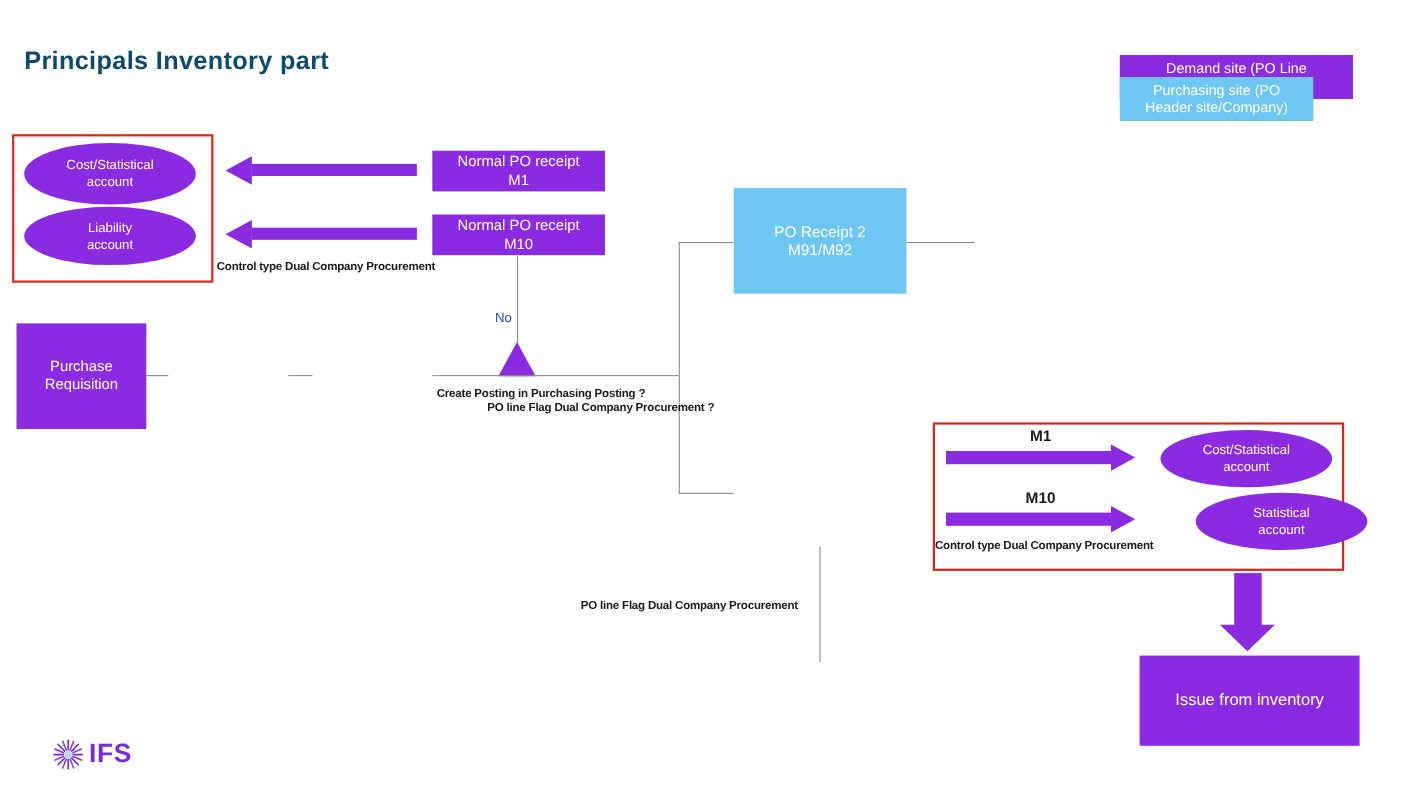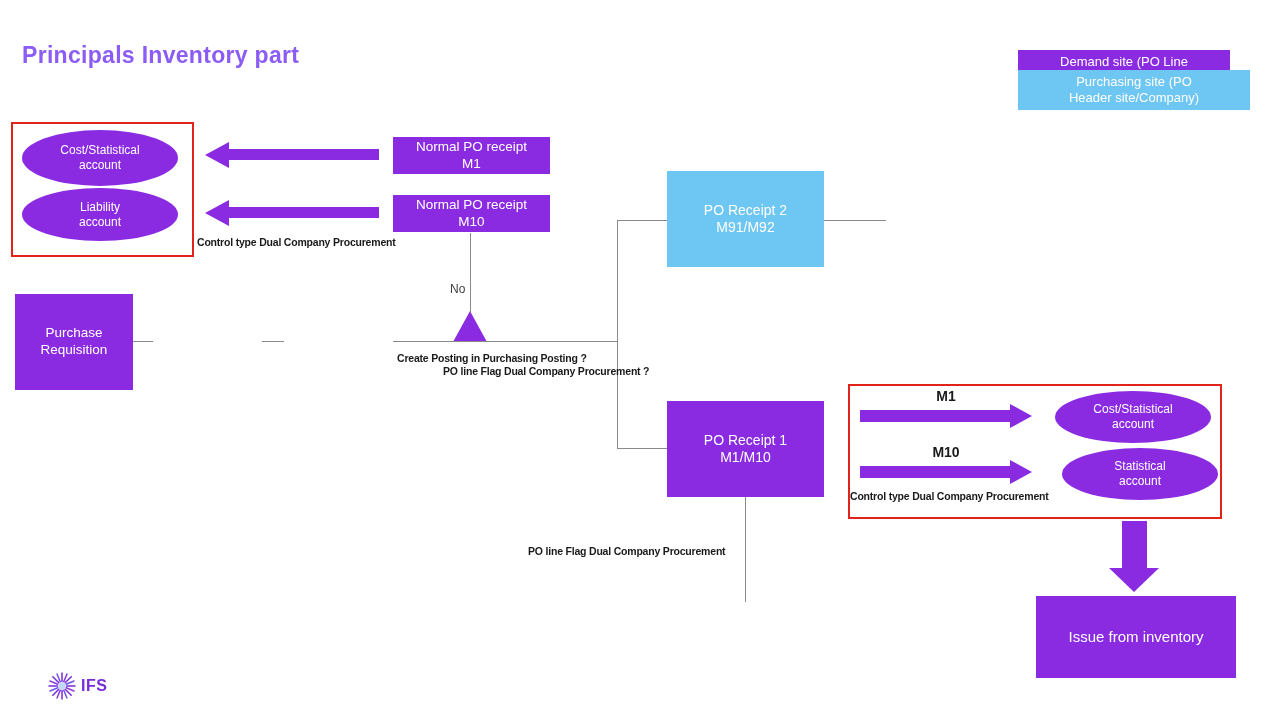--- a/index.html
+++ b/index.html
@@ -16,21 +16,21 @@
   .ellipse { border-radius:50%; font-size:12px; }
   .hline { position:absolute; height:1px; background:#8a8a8a; }
   .vline { position:absolute; width:1px;  background:#8a8a8a; }
   .redframe { position:absolute; border:2px solid #E2231A; }
   .tinybold {
     position:absolute; font-size:10.5px; font-weight:bold; color:#1a1a1a;
     letter-spacing:-0.2px; white-space:nowrap;
   }
   .title {
     position:absolute; left:22px; top:42px; font-size:23px; font-weight:bold;
-    color:#8b5cf6; letter-spacing:0.3px; white-space:nowrap;
+    color:#0c4a6e; letter-spacing:0.3px; white-space:nowrap;
   }
   
   .arrowL-head {
     position:absolute; width:0; height:0;
     border-top:13px solid transparent; border-bottom:13px solid transparent;
     border-right:24px solid #8A2BE2;
   }
   .arrowL-shaft { position:absolute; background:#8A2BE2; height:11px; }
   
   .arrowR-head {
@@ -49,34 +49,34 @@
   .bigdown-shaft { position:absolute; background:#8A2BE2; }
   .bigdown-head {
     position:absolute; width:0; height:0;
     border-left:25px solid transparent; border-right:25px solid transparent;
     border-top:24px solid #8A2BE2;
   }
   .mlabel {
     position:absolute; font-size:14px; font-weight:bold; color:#1a1a1a;
     text-align:center; width:172px;
   }
-  .no-label { position:absolute; font-size:12px; color:#404040; }
+  .no-label { position:absolute; font-size:12px; color:#1d4ed8; }
   .logo { position:absolute; left:47px; top:671px; display:flex; align-items:center; }
-  .logo-text { font-size:16px; font-weight:bold; color:#7A2BD9; margin-left:4px; letter-spacing:0.5px;text-align:center; }
+  .logo-text { font-size:24px; font-weight:bold; color:#7A2BD9; margin-left:4px; letter-spacing:0.5px;text-align:center; }
 </style>
 </head>
 <body>
 
 <div id="slide">
 
   <div class="title">Principals Inventory part</div>
 
   <div class="box purple" style="left:1018px; top:18px; width:212px; height:40px; font-size:13px;margin-top:32px;">Demand site (PO Line
 site/Company)</div>
-  <div class="box blue" style="left:1018px; top:70px; width:232px; height:40px; font-size:13px;">Purchasing site (PO
+  <div class="box blue" style="left:1018px; top:70px; width:176px; height:40px; font-size:13px;">Purchasing site (PO
 Header site/Company)</div>
 
   <div class="redframe" style="left:11px; top:122px; width:179px; height:131px;"></div>
   <div class="box purple ellipse" style="left:22px; top:130px; width:156px; height:56px;">Cost/Statistical
 account</div>
   <div class="box purple ellipse" style="left:22px; top:188px; width:156px; height:53px;">Liability
 account</div>
 
   <div>
     <div class="arrowL-head" style="left:205px; top:142px;"></div>
@@ -108,37 +108,35 @@
   <div class="hline" style="left:617px; top:220px; width:50px;"></div>
   <div class="hline" style="left:617px; top:448px; width:50px;"></div>
 
   <div class="tinybold" style="left:397px; top:352px;">Create Posting in Purchasing Posting ?</div>
   <div class="tinybold" style="left:397px; top:365px;padding-left:46px;">PO line Flag Dual Company Procurement ?</div>
 
   <div class="box blue" style="left:667px; top:171px; width:157px; height:96px; font-size:14px;">PO Receipt 2
 M91/M92</div>
   <div class="hline" style="left:824px; top:220px; width:62px;"></div>
 
-  <div class="box purple" style="left:667px; top:401px; width:157px; height:96px; font-size:14px;">PO Receipt 1
-M1/M10</div>
 
   <div class="redframe" style="left:848px; top:384px; width:370px; height:131px;"></div>
   <div class="mlabel" style="left:860px; top:388px;">M1</div>
   <div>
     <div class="arrowR-shaft" style="left:860px; top:410px; width:150px;"></div>
     <div class="arrowR-head" style="left:1010px; top:404px;"></div>
   </div>
   <div class="box purple ellipse" style="left:1055px; top:391px; width:156px; height:52px;">Cost/Statistical
 account</div>
   <div class="mlabel" style="left:860px; top:444px;">M10</div>
   <div>
     <div class="arrowR-shaft" style="left:860px; top:466px; width:150px;"></div>
     <div class="arrowR-head" style="left:1010px; top:460px;"></div>
   </div>
-  <div class="box purple ellipse" style="left:1062px; top:448px; width:156px; height:52px;">Statistical
+  <div class="box purple ellipse" style="left:1087px; top:448px; width:156px; height:52px;">Statistical
 account</div>
   <div class="tinybold" style="left:850px; top:490px;">Control type Dual Company Procurement</div>
 
   <div class="vline" style="left:745px; top:497px; height:105px;"></div>
   <div class="tinybold" style="left:528px; top:545px;">PO line Flag Dual Company Procurement</div>
 
   <div>
     <div class="bigdown-shaft" style="left:1122px; top:521px; width:25px; height:48px;"></div>
     <div class="bigdown-head" style="left:1109px; top:568px;"></div>
   </div>

